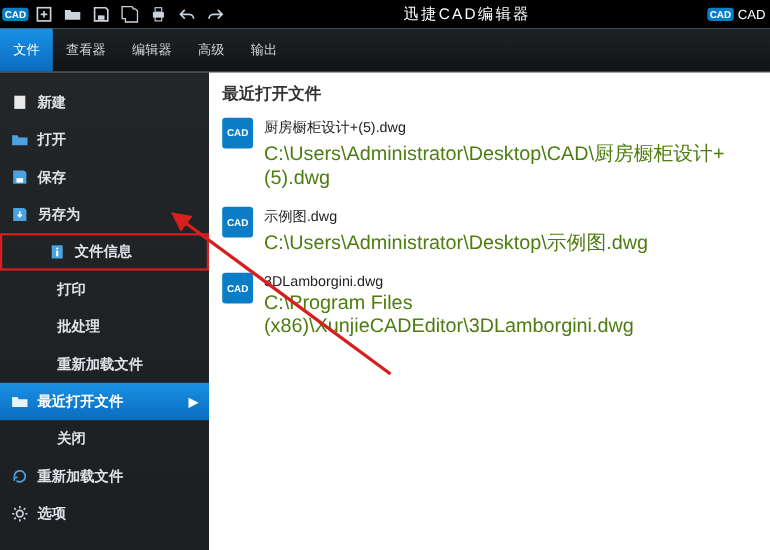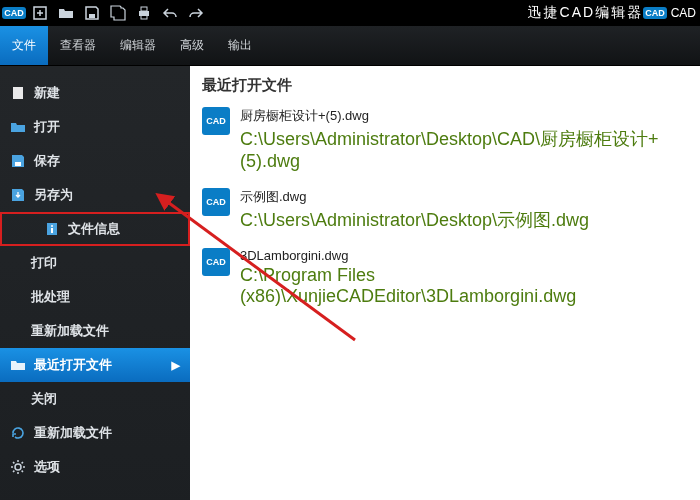--- a/index.html
+++ b/index.html
@@ -1,34 +1,34 @@
 <!DOCTYPE html>
 <html><head>
 <meta charset="utf-8">
 <style>
   * { margin: 0; padding: 0; box-sizing: border-box; font-family: "Microsoft YaHei", sans-serif; }
   body { width: 700px; height: 500px; overflow: hidden; background: #fff; position: relative; }
   .titlebar { height: 26px; background: #000; display: flex; align-items: center; color: #fff; font-size: 12px; }
   .titlebar .tool-icons { display: flex; align-items: center; padding-left: 4px; gap: 6px; }
   .titlebar .tool-icon { width: 20px; height: 20px; display: flex; align-items: center; justify-content: center; color: #cbd4dd; }
   .titlebar .app-icon { background: #0a7dc6; border-radius: 3px; color: #fff; font-size: 9px; font-weight: bold; padding: 1px 2px; }
-  .titlebar .title { flex: 1; text-align: right; font-size: 14px; letter-spacing: 2px; }
+  .titlebar .title { flex: 1; text-align: center; font-size: 14px; letter-spacing: 2px; }
   .titlebar .right { display: flex; align-items: center; gap: 4px; padding-right: 4px; }
   .titlebar .right .app-icon { font-size: 9px; }
   .menubar { height: 40px; background: linear-gradient(#1f2225,#111315); display: flex; align-items: stretch; border-bottom: 1px solid #000; }
   .menubar .tab { padding: 0 12px; display: flex; align-items: center; color: #d0d4d8; font-size: 12px; border-right: 0; }
   .menubar .tab.active { background: linear-gradient(#1a91e4,#0a6cbf); color: #fff; }
   .content { display: flex; height: calc(500px - 50px); }
   .sidebar { width: 190px; background: linear-gradient(#232629,#1c1f22); padding-top: 10px; font-weight: bold; }
   .side-item { display: flex; align-items: center; height: 34px; padding-left: 10px; gap: 8px; color: #dfe3e7; font-size: 13px; cursor: pointer; }
   .side-item .icon { width: 16px; height: 16px; display: flex; align-items: center; justify-content: center; }
   .side-item.highlight { outline: 2px solid #d61f1f; outline-offset: -2px; padding-left: 44px; }
   .side-item.active { background: linear-gradient(#1a91e4,#0a6cbf); color: #fff; }
   .side-item.active .arrow { margin-left: auto; margin-right: 10px; font-size: 11px; }
-  .side-item.noicon { padding-left: 31px; text-align: right; }
+  .side-item.noicon { padding-left: 52px; text-align: right; }
   .main { flex: 1; background: #fff; padding: 10px 12px; position: relative; }
   .main h2 { font-size: 15px; color: #333; margin-bottom: 12px; font-weight: 600; }
   .file-item { display: flex; gap: 10px; margin-bottom: 16px; }
   .file-icon { width: 28px; height: 28px; background: #0a7dc6; border-radius: 3px; display: flex; align-items: center; justify-content: center; color: #fff; font-size: 9px; font-weight: bold; flex-shrink: 0; }
   .file-text .name { font-size: 13px; color: #222; }
   .file-text .path { font-size: 18px; color: #4d7c0f; margin-top: 2px; }
   .arrow-overlay { position: absolute; left: 155px; top: 190px; pointer-events: none; }
   svg.icon { width: 16px; height: 16px; }
 </style>
 </head>

